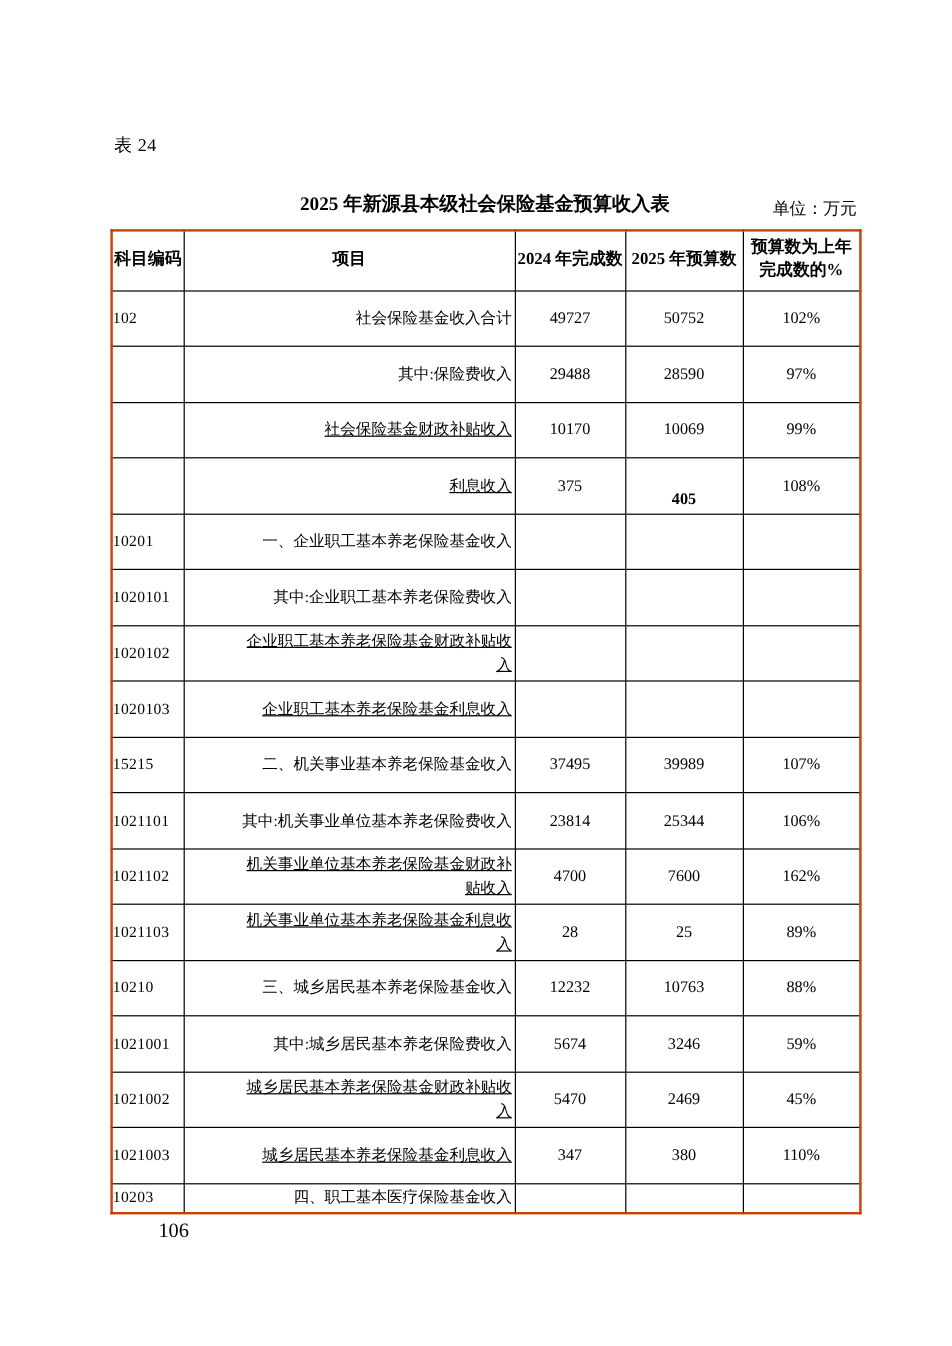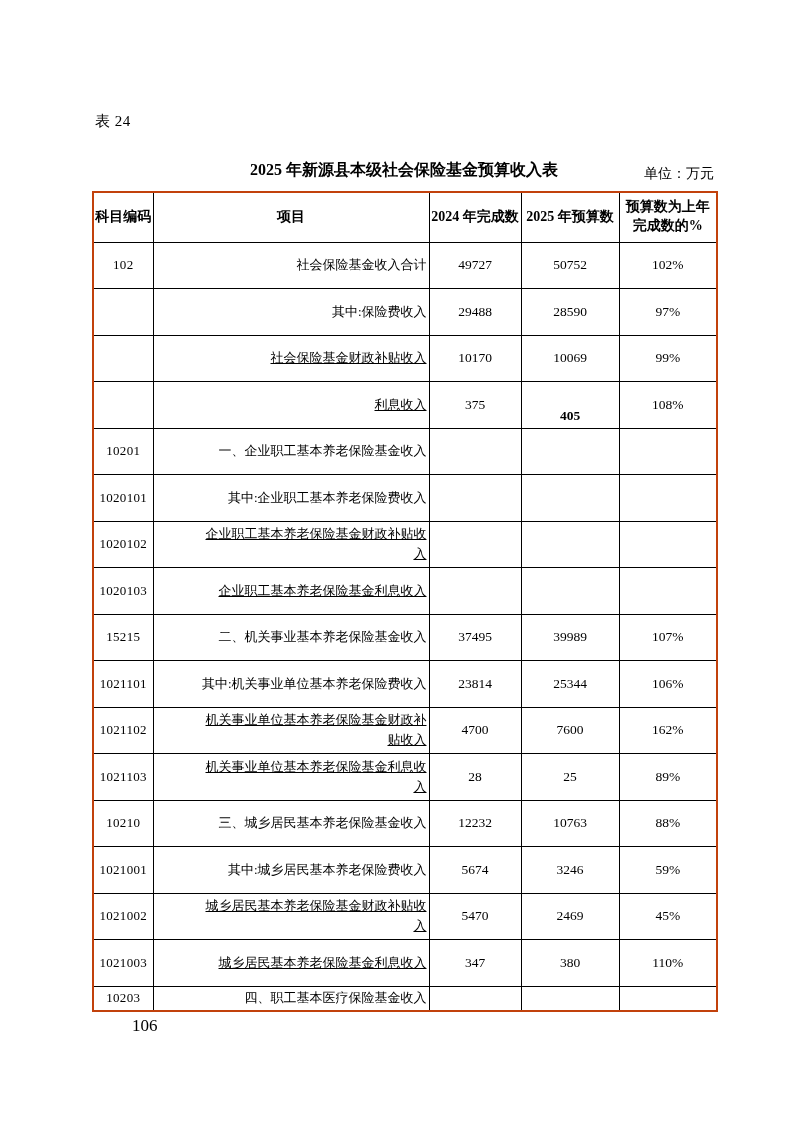--- a/index.html
+++ b/index.html
@@ -41,21 +41,21 @@
   .budget thead tr { height: 50px; }
   .budget th {
     font-size: 14px; font-weight: bold;
     text-align: center; vertical-align: middle; line-height: 1.35;
   }
 
   .budget tr.data-row { height: 46.5px; }
   .budget tr.short-row { height: 25px; }
 
   td.cell-code {
-    font-size: 13px; text-align: center; vertical-align: middle;
+    font-size: 13px; text-align: left; vertical-align: middle;
     letter-spacing: 0.3px;
   }
   td.cell-item {
     font-size: 13px; text-align: right; vertical-align: middle;
     padding: 0 2px 0 4px; line-height: 1.55;
   }
   td.cell-item.indented { text-indent: 36px; text-decoration: underline; }
   td.cell-num {
     font-size: 13.5px; text-align: center; vertical-align: middle;
   }

